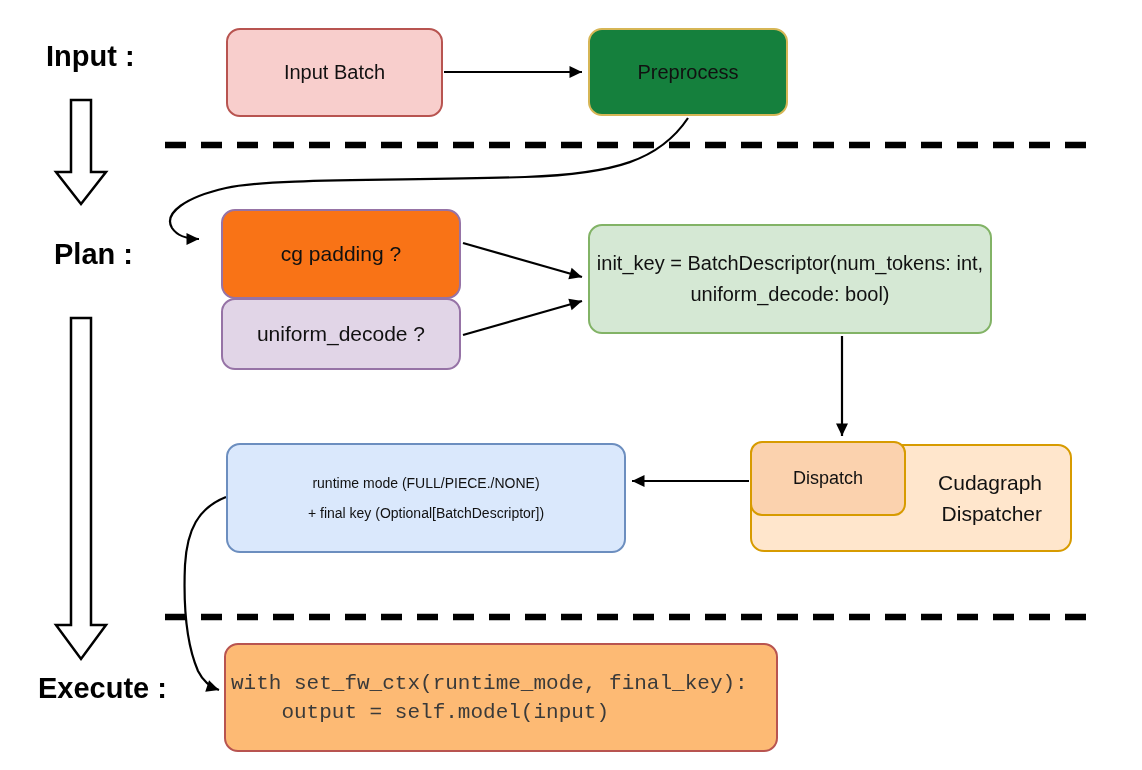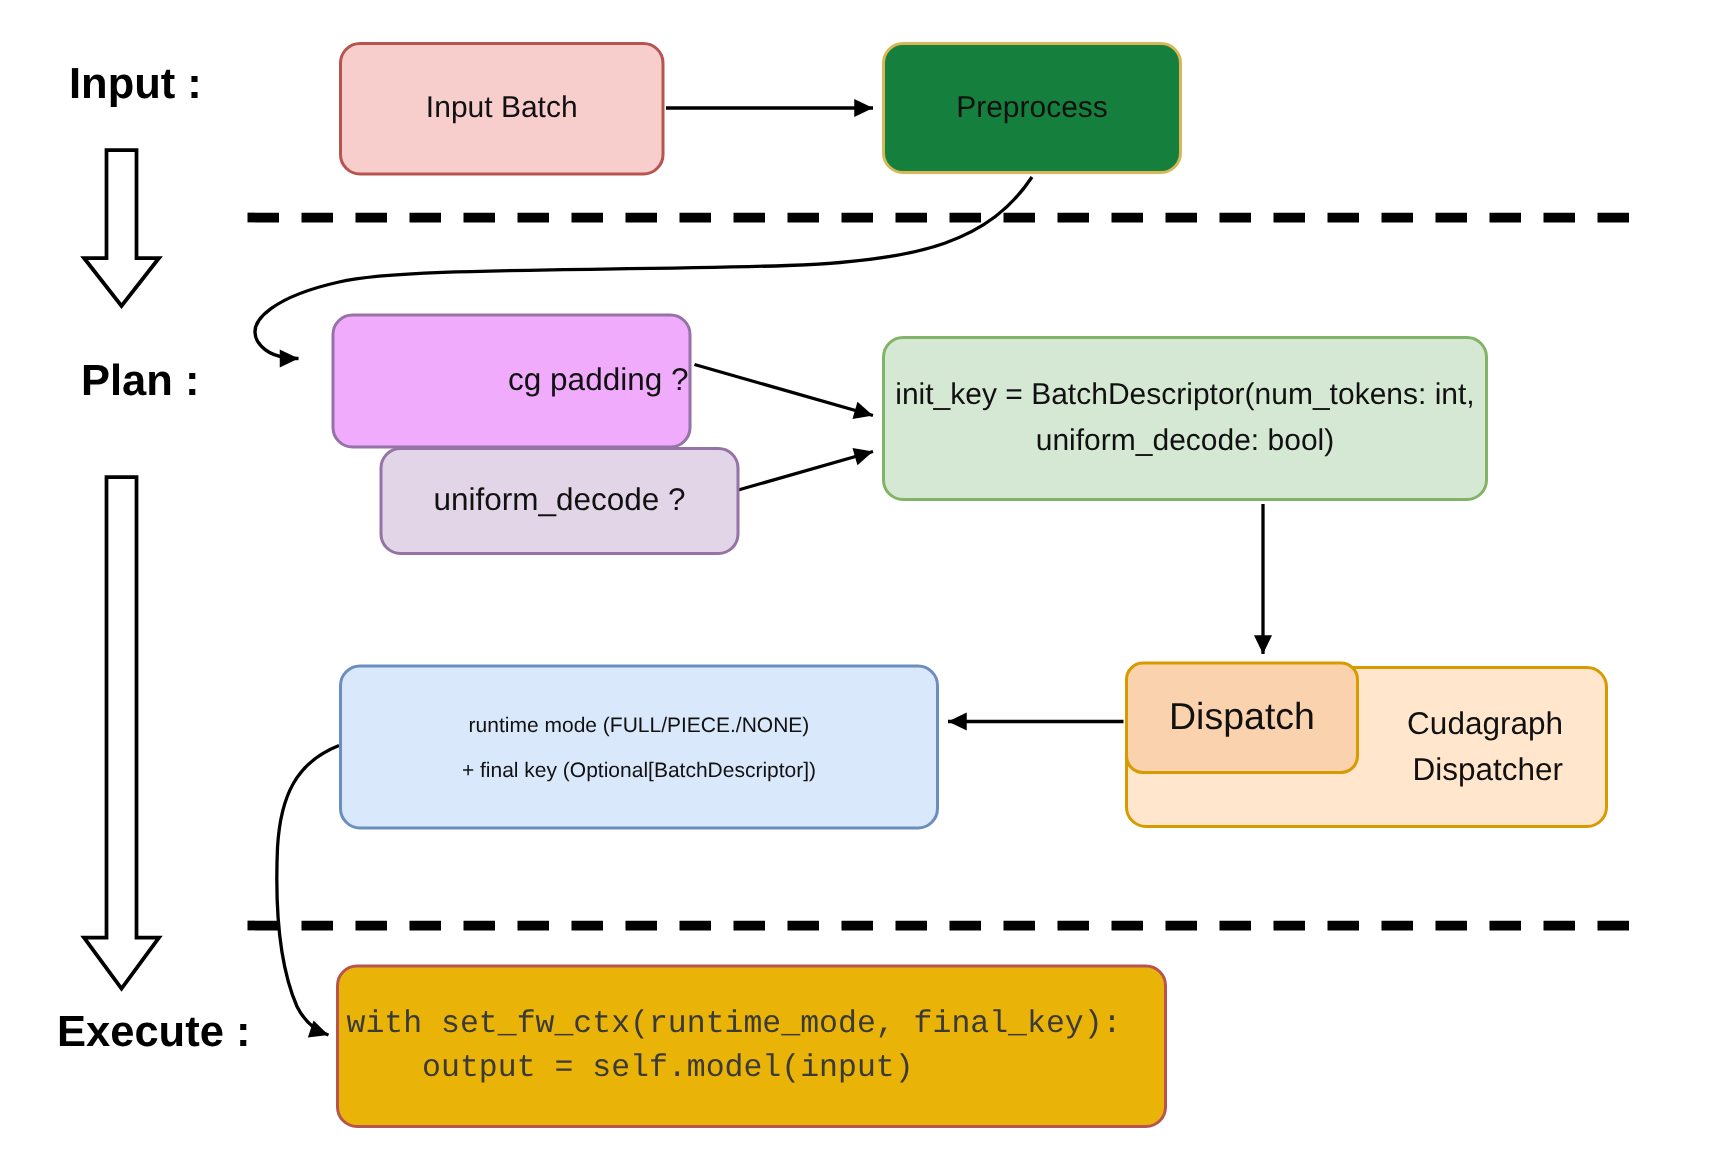--- a/index.html
+++ b/index.html
@@ -33,28 +33,28 @@
     display: flex;
     flex-direction: column;
     align-items: center;
     justify-content: center;
     text-align: center;
     color: #111111;
   }
   .node .line { display: block; }
   .node-input-batch   { left: 226px; top: 28px;  width: 217px; height: 89px;  background: #f8cecc; border-color: #b85450; font-size: 20px; }
   .node-preprocess    { left: 588px; top: 28px;  width: 200px; height: 88px;  background: #15803d; border-color: #d6b656; font-size: 20px; }
-  .node-cg-padding    { left: 221px; top: 209px; width: 240px; height: 90px;  background: #f0abfc; border-color: #9673a6; font-size: 21px; align-items: flex-end; }
-  .node-uniform-decode{ left: 221px; top: 298px; width: 240px; height: 72px;  background: #e1d5e7; border-color: #9673a6; font-size: 21px; margin-left: 32px; }
+  .node-cg-padding    { left: 221px; top: 209px; width: 240px; height: 90px;  background: #f97316; border-color: #9673a6; font-size: 21px; }
+  .node-uniform-decode{ left: 221px; top: 298px; width: 240px; height: 72px;  background: #e1d5e7; border-color: #9673a6; font-size: 21px; }
   .node-init-key      { left: 588px; top: 224px; width: 404px; height: 110px; background: #d5e8d4; border-color: #82b366; font-size: 20px; line-height: 31px; }
   .node-runtime       { left: 226px; top: 443px; width: 400px; height: 110px; background: #dae8fc; border-color: #6c8ebf; font-size: 14px; line-height: 30px; }
   .node-dispatcher    { left: 750px; top: 444px; width: 322px; height: 108px; background: #ffe6cc; border-color: #d79b00; font-size: 21px; line-height: 31px;
                         align-items: flex-end; padding-right: 28px; }
-  .node-dispatch      { left: 750px; top: 441px; width: 156px; height: 75px;  background: #fbd2ae; border-color: #d79b00; font-size: 25px; border-radius: 12px; }
-  .node-code          { left: 224px; top: 643px; width: 554px; height: 109px; background: #eab308; border-color: #b85450;
+  .node-dispatch      { left: 750px; top: 441px; width: 156px; height: 75px;  background: #fbd2ae; border-color: #d79b00; font-size: 18px; border-radius: 12px; }
+  .node-code          { left: 224px; top: 643px; width: 554px; height: 109px; background: #fdba74; border-color: #b85450;
                         font-family: "Liberation Mono", monospace; font-size: 21px; line-height: 29px; color: #3a3a3a;
                         align-items: flex-start; justify-content: center; text-align: left; padding-left: 5px; }
   .node-code .line { white-space: pre; }
 </style>
 </head>
 <body>
 
 <div class="canvas">
 
   <svg class="arrows-layer" width="1142" height="770" viewBox="0 0 1142 770" xmlns="http://www.w3.org/2000/svg">

